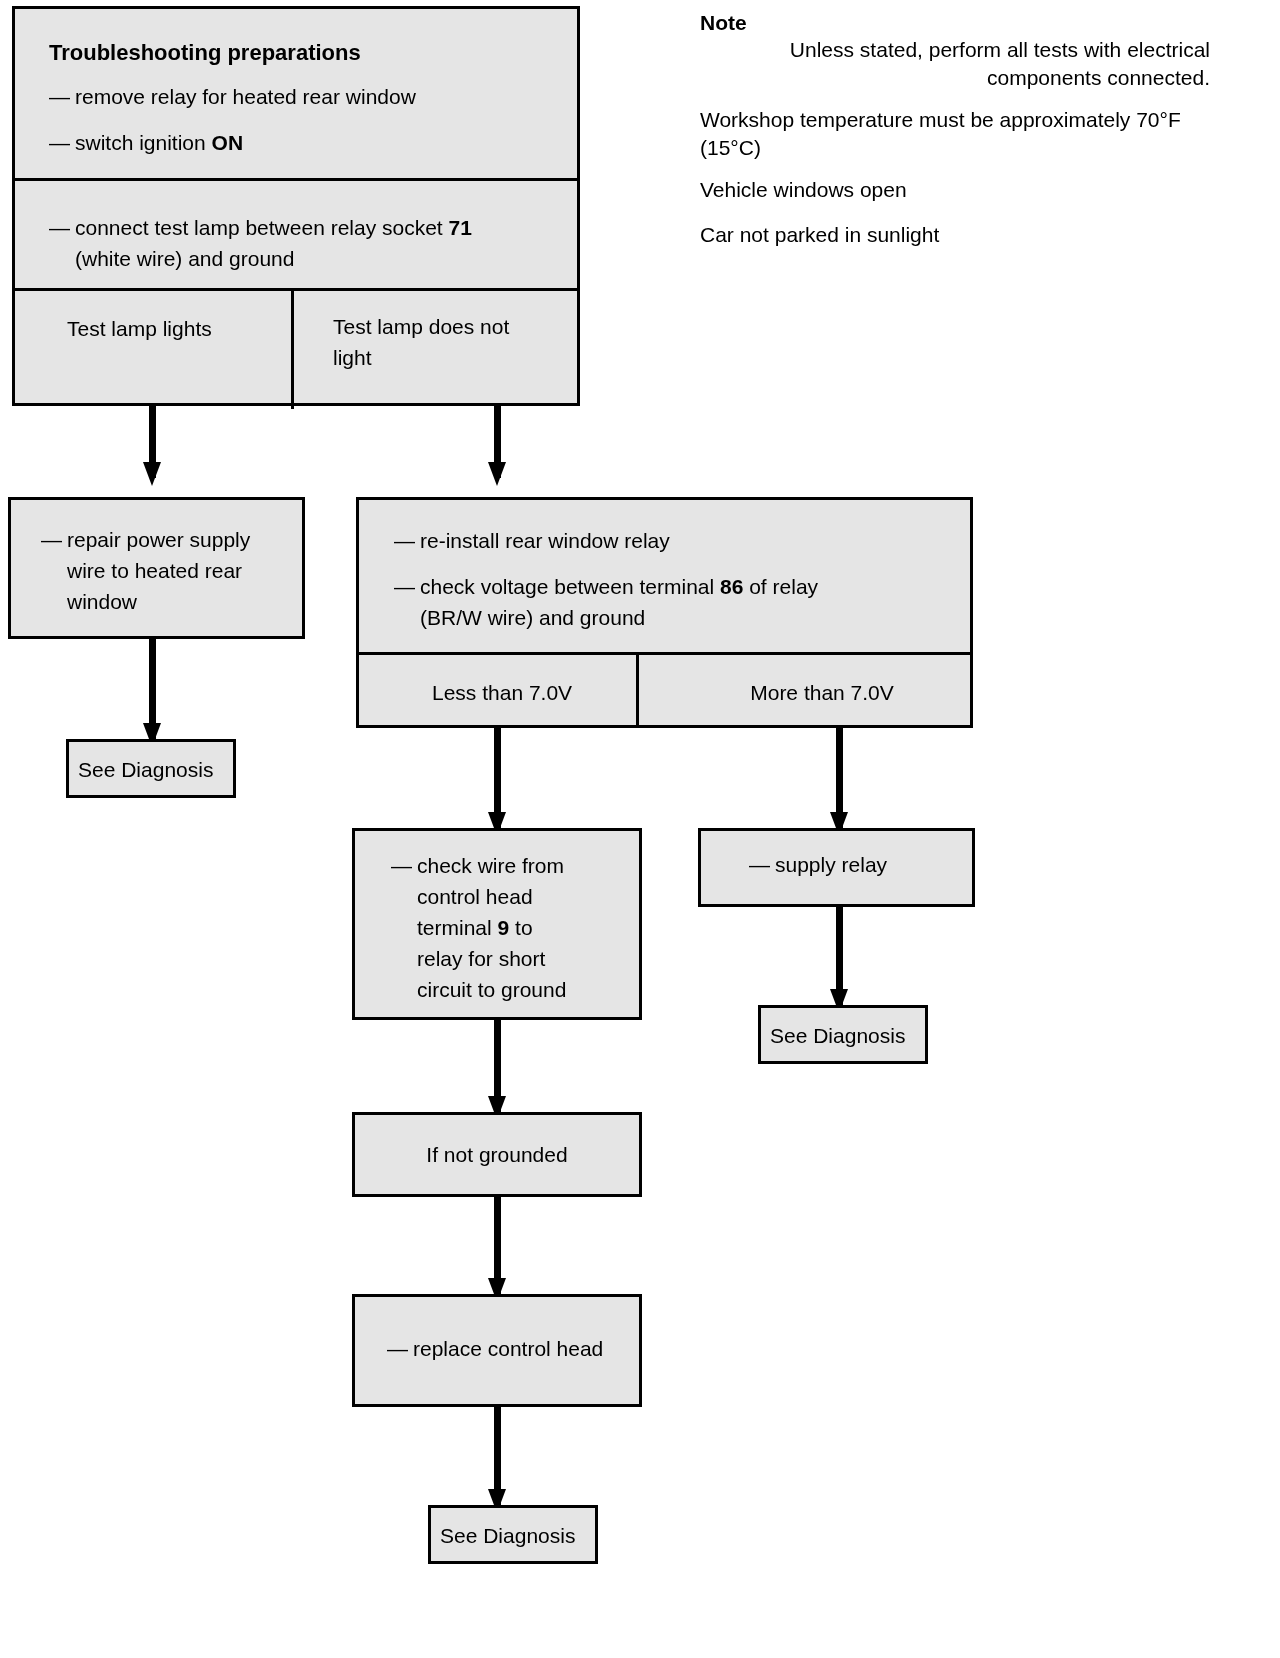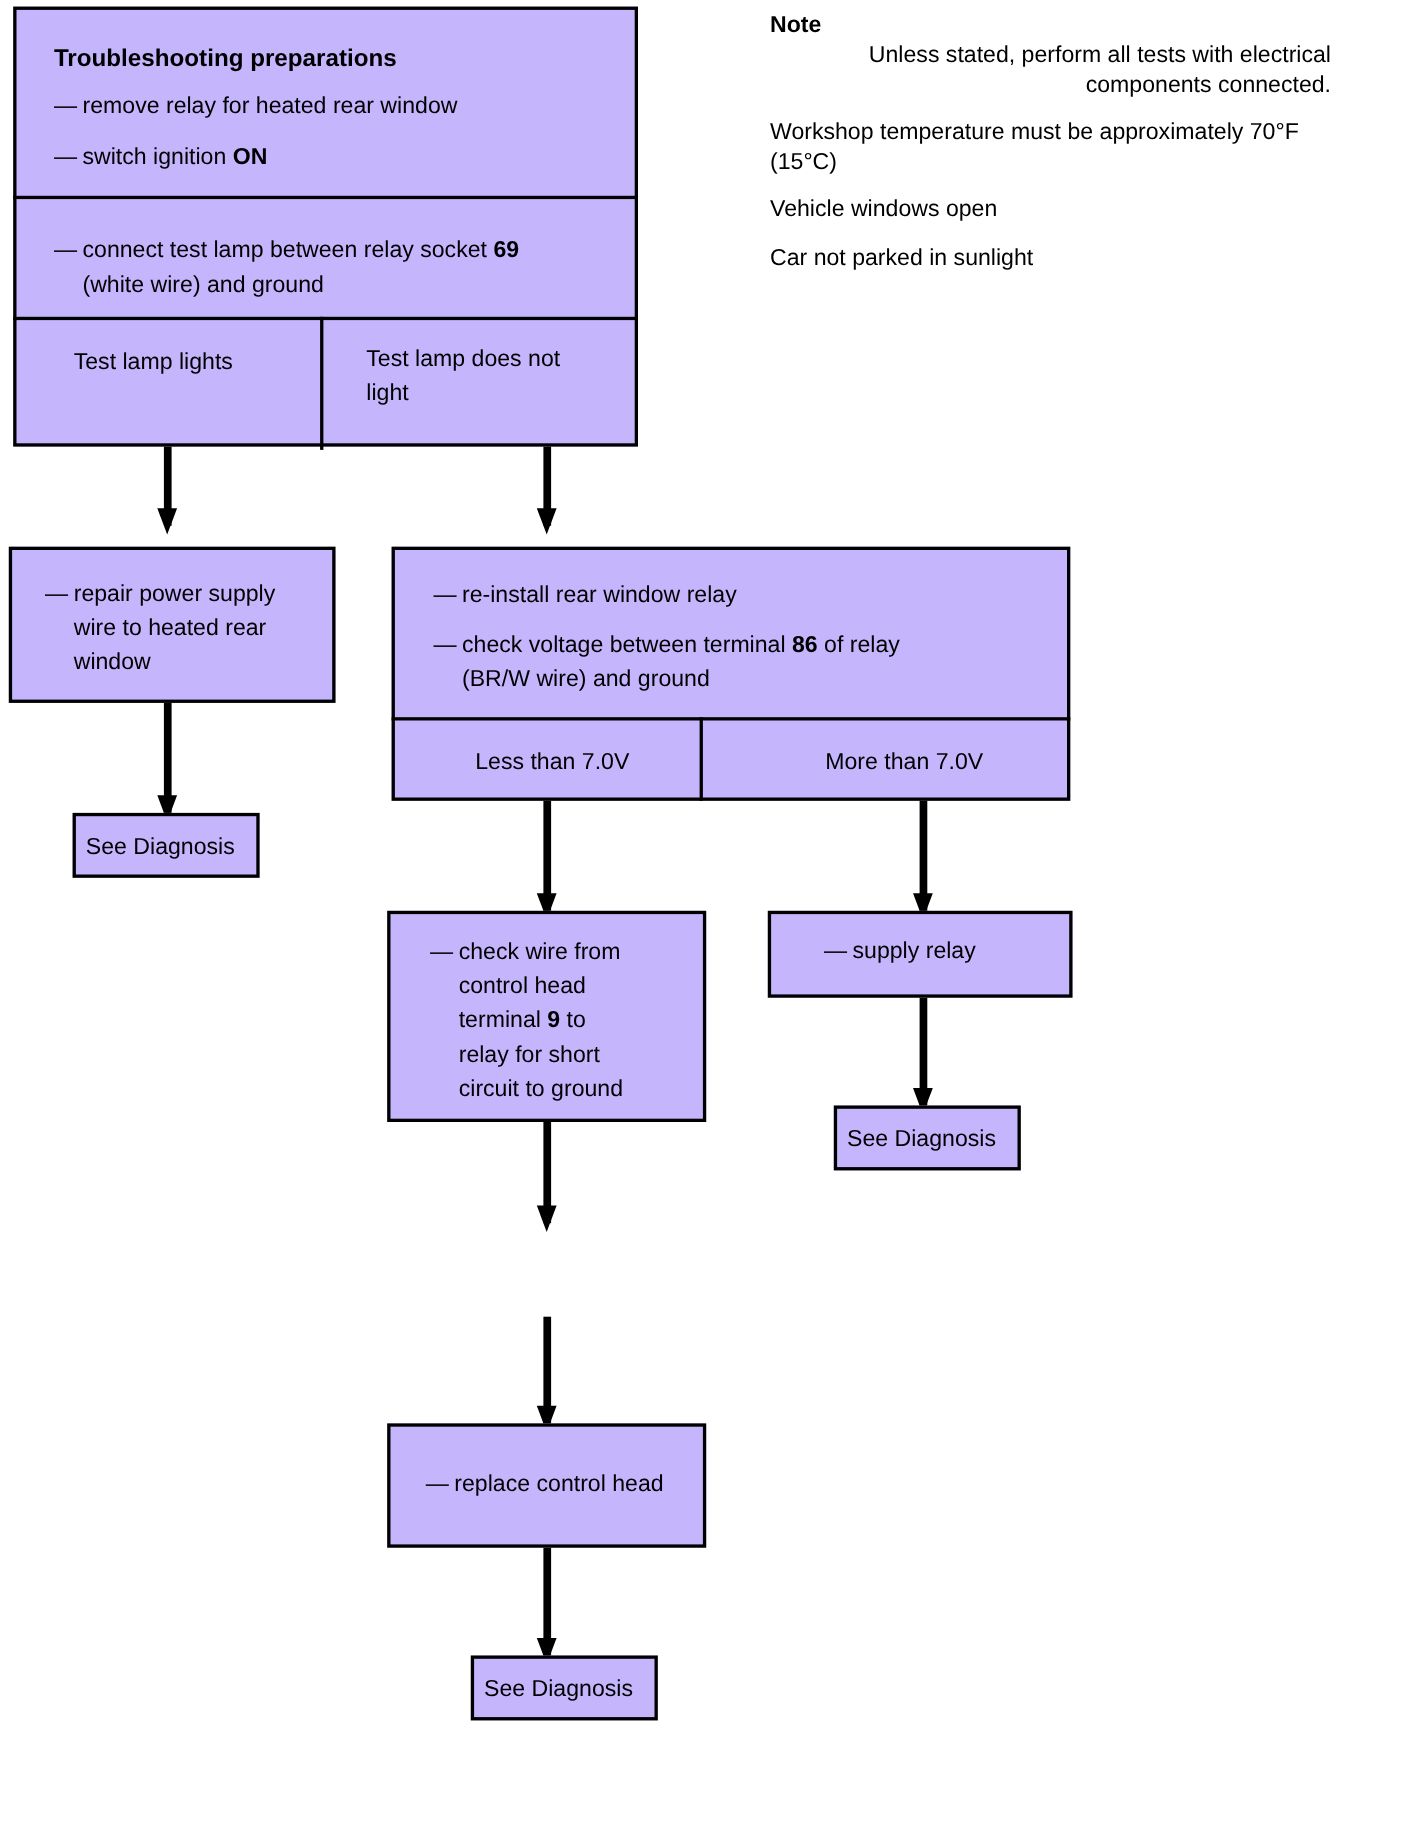--- a/index.html
+++ b/index.html
@@ -21,21 +21,21 @@
     left: 0; top: 0;
     width: 1280px;
     height: 1658px;
   }
 
   
   .box {
     position: absolute;
     box-sizing: border-box;
     border: 3px solid #000;
-    background: #c4b5fd;
+    background: #e5e5e5;
   }
 
   .txt {
     position: absolute;
     font-size: 21px;
     line-height: 31px;
     color: #000;
     white-space: pre-wrap;
   }
 
@@ -143,21 +143,21 @@
       <span class="btxt">remove relay for heated rear window</span>
     </div>
 
     <div class="bullet" style="left:34px; top:118px; width:510px;">
       <span class="dash">—</span>
       <span class="btxt"><span>switch ignition </span><span class="b">ON</span></span>
     </div>
 
     <div class="bullet" style="left:34px; top:203px; width:515px;">
       <span class="dash">—</span>
-      <span class="btxt"><span>connect test lamp between relay socket </span><span class="b">69</span><br><span>(white wire) and ground</span></span>
+      <span class="btxt"><span>connect test lamp between relay socket </span><span class="b">71</span><br><span>(white wire) and ground</span></span>
     </div>
 
     <div class="txt" style="left:52px; top:304px; width:215px;">Test lamp lights</div>
     <div class="txt" style="left:318px; top:302px; width:215px;">Test lamp does not light</div>
   </div>
 
   <div class="arrow" style="left:149px; top:406px;">
     <div class="shaft" style="height:72px;"></div>
     <div class="head" style="top:56px;"></div>
   </div>
@@ -234,20 +234,23 @@
 
   <div class="box" style="left:758px; top:1005px; width:170px; height:59px;">
     <div class="txt" style="left:9px; top:12px;">See Diagnosis</div>
   </div>
 
   <div class="arrow" style="left:494px; top:1020px;">
     <div class="shaft" style="height:92px;"></div>
     <div class="head" style="top:76px;"></div>
   </div>
 
+  <div class="box" style="left:352px; top:1112px; width:290px; height:85px;">
+    <div class="txt" style="left:0; top:24px; width:284px; text-align:center;">If not grounded</div>
+  </div>
 
   <div class="arrow" style="left:494px; top:1197px;">
     <div class="shaft" style="height:97px;"></div>
     <div class="head" style="top:81px;"></div>
   </div>
 
   <div class="box" style="left:352px; top:1294px; width:290px; height:113px;">
     <div class="bullet" style="left:32px; top:36px; width:245px;">
       <span class="dash">—</span>
       <span class="btxt">replace control head</span>

